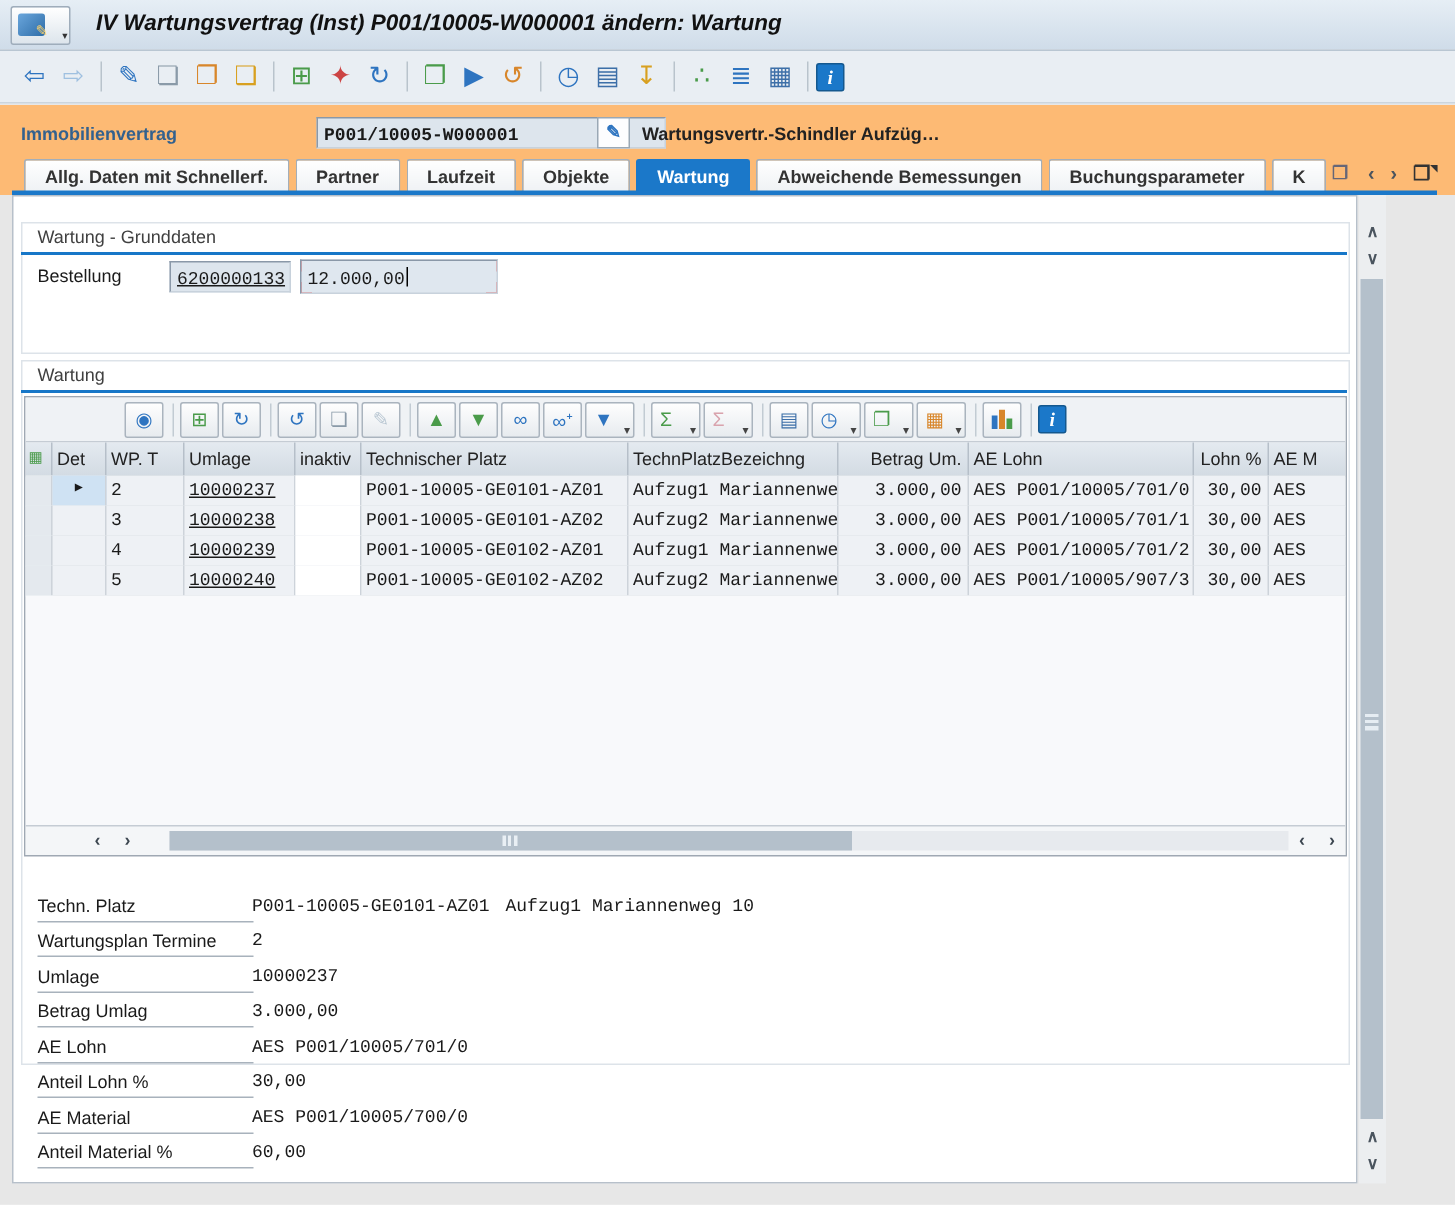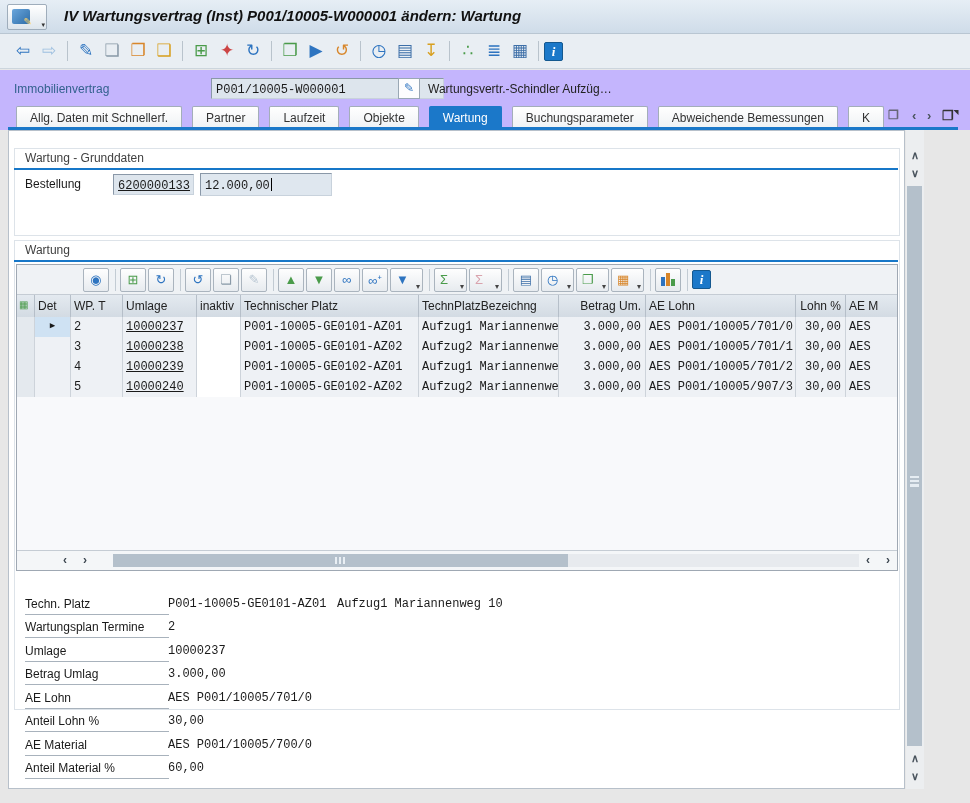--- a/index.html
+++ b/index.html
@@ -26,31 +26,31 @@
   .mico{width:26px;text-align:center;font-size:17px;line-height:26px;cursor:default;}
   .msep{width:1px;height:20px;background:#b9c3cc;margin:0 5px;}
   .ic-b{color:#2e74c0}.ic-lb{color:#9fc0e0}.ic-db{color:#3d6fa8}.ic-g{color:#4a9b4a}
   .ic-o{color:#d8862a}.ic-r{color:#cc4444}.ic-gr{color:#8a9aa8}.ic-y{color:#d8a020}
   .ic-dis{color:#b8c6d2}.ic-pk{color:#d9a3ad}
   .info-badge{display:inline-block;width:17px;height:17px;background:#1b78c9;color:#fff;
     border:1px solid #14588f;border-radius:2px;text-align:center;line-height:17px;
     font-family:"Liberation Serif",serif;font-weight:bold;font-style:italic;font-size:13px;}
 
   
-  .band{position:absolute;left:0;top:70px;width:970px;height:60px;background:#c4b5fd;}
+  .band{position:absolute;left:0;top:70px;width:970px;height:60px;background:#fdba74;font-weight:bold;}
   .hlabel{position:absolute;left:14px;top:12px;color:#33618e;}
   .fld{position:absolute;height:21px;line-height:21px;background:#dde5ed;
     border:1px solid;border-color:#8a98a8 #c8d2dc #c8d2dc #8a98a8;box-sizing:border-box;
     padding:0 4px;overflow:hidden;white-space:nowrap;font-size:12px;}
   .fld-contract{left:163px;top:8px;width:233px;margin-left:48px;}
   .chgdoc{position:absolute;left:398px;top:8px;width:22px;height:21px;background:#fdfdfe;
     border:1px solid #9aa8b5;box-sizing:border-box;text-align:center;line-height:19px;font-size:12px;}
   .hdesc{position:absolute;left:428px;top:12px;color:#222;}
   .tabs{position:absolute;left:16px;top:36px;display:flex;}
-  .tab{height:22px;line-height:22px;padding:0 13px;margin-right:10px;white-space:nowrap;
+  .tab{height:22px;line-height:22px;padding:0 13px;margin-right:4px;white-space:nowrap;
     background:linear-gradient(#ffffff,#eef1f4);border:1px solid #a3aeb9;border-bottom:none;
     border-radius:2px 2px 0 0;color:#333;}
   .tab.active{background:#1b78c9;color:#fff;border-color:#1b78c9;}
   .tabline{position:absolute;left:8px;top:127px;width:950px;height:3px;background:#1b78c9;}
   .tab-extra{position:absolute;top:108px;font-weight:bold;color:#4a545e;}
   .tpages{left:888px;font-size:12px;color:#667;}
   .tprev{left:912px;font-size:13px;}
   .tnext{left:927px;font-size:13px;}
   .tnewwin{left:942px;font-size:13px;color:#333;}
   .tnewwin::after{content:"◥";font-size:6px;position:relative;top:-6px;color:#333;}
@@ -174,22 +174,22 @@
     <div class="chgdoc ic-b">
       <span>✎</span>
     </div>
     <span class="hdesc">Wartungsvertr.-Schindler Aufzüg…</span>
     <div class="tabs">
       <span class="tab">Allg. Daten mit Schnellerf.</span>
       <span class="tab">Partner</span>
       <span class="tab">Laufzeit</span>
       <span class="tab">Objekte</span>
       <span class="tab active">Wartung</span>
+      <span class="tab">Abweichende Bemessungen</span>
       <span class="tab">Buchungsparameter</span>
-      <span class="tab">Abweichende Bemessungen</span>
       <span class="tab">K</span>
     </div>
   </div>
   <span class="tab-extra tpages">❐</span>
   <span class="tab-extra tprev">‹</span>
   <span class="tab-extra tnext">›</span>
   <span class="tab-extra tnewwin">❐</span>
   <div class="tabline"></div>
 
   <div class="panel">

